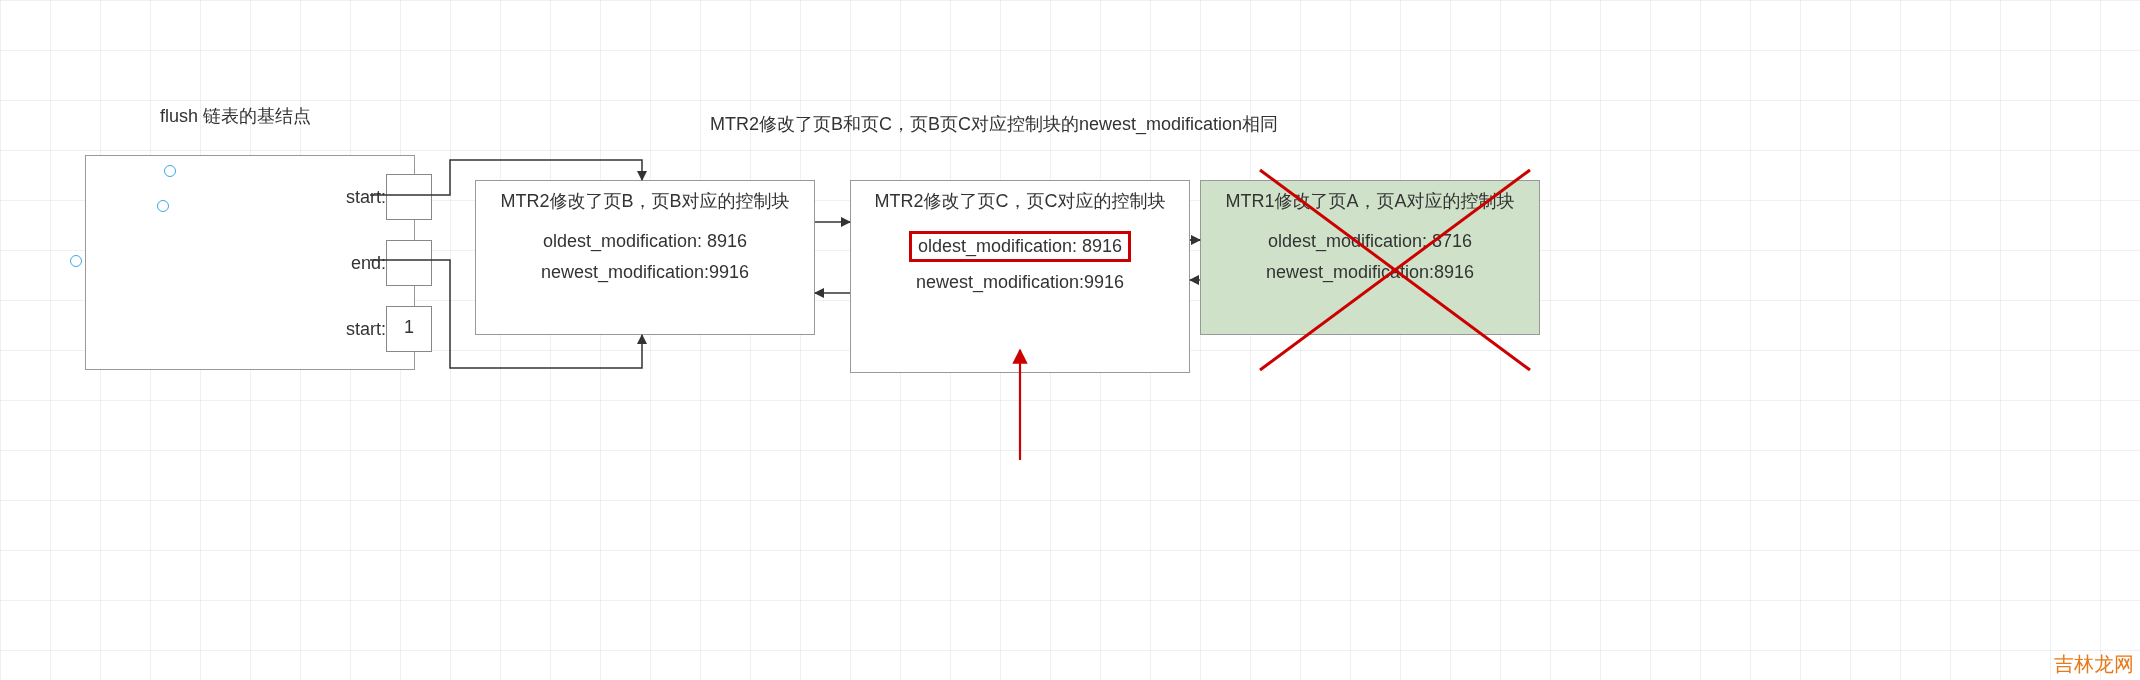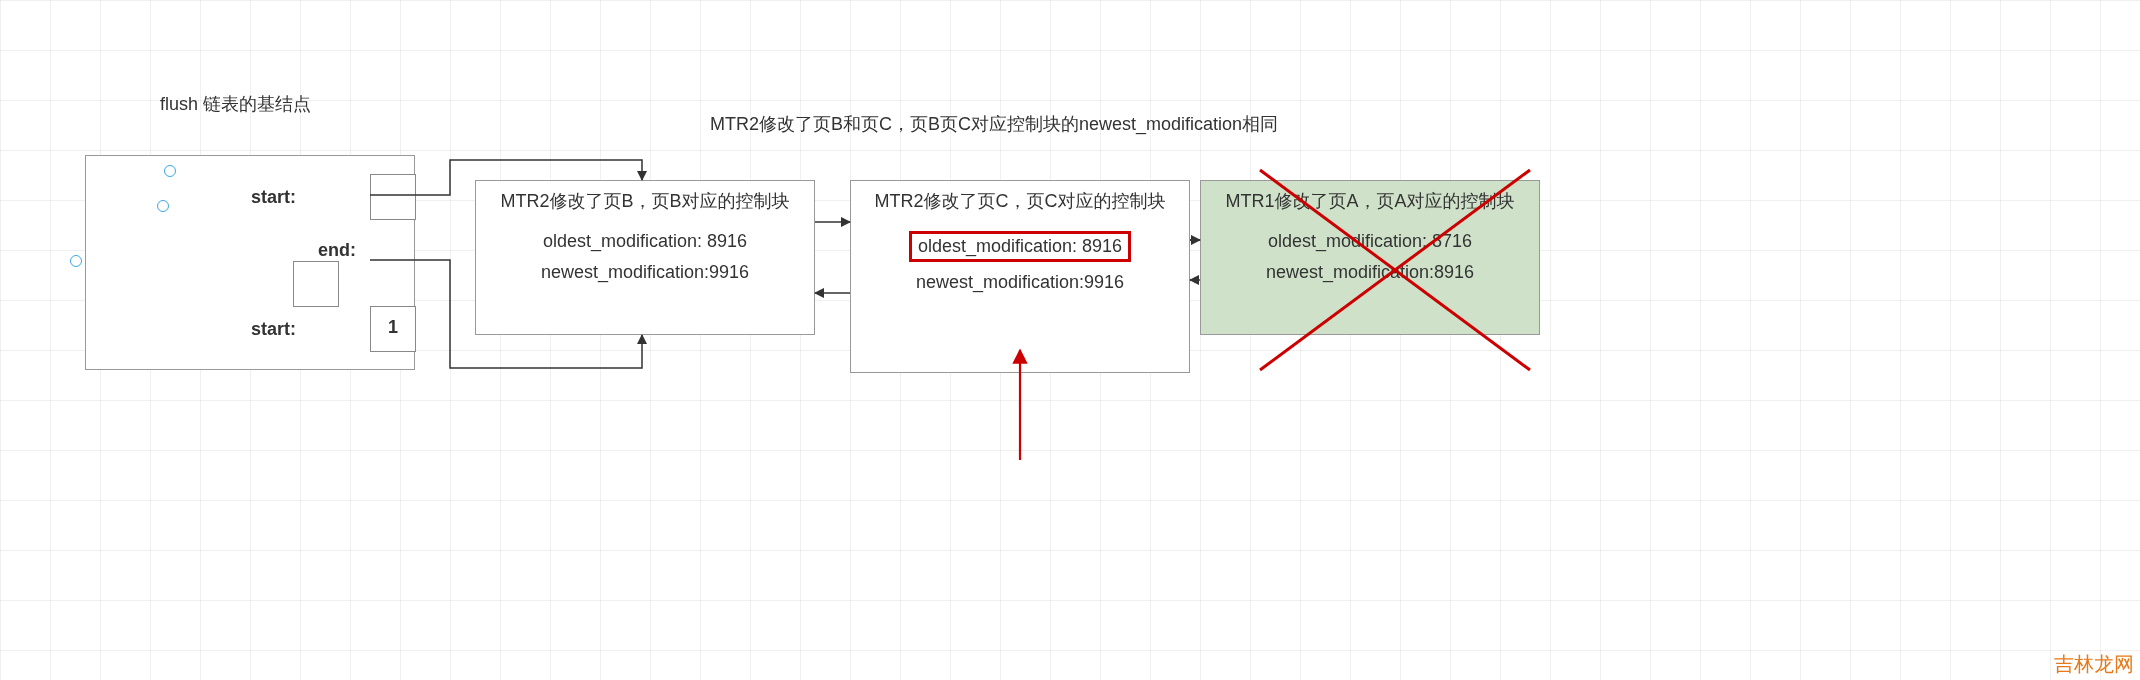--- a/index.html
+++ b/index.html
@@ -35,26 +35,25 @@
     height: 44px;
     border: 1px solid #888;
     background: #fff;
     display: inline-block;
     vertical-align: middle;
     text-align: center;
     line-height: 40px;
   }
   .row {
     position: absolute;
-    left: 130px;
+    left: 146px;
     width: 200px;
     display: flex;
     align-items: center;
-    justify-content: space-between;
-    font-weight: bold;
+    justify-content: flex-end;
   }
   .row span:first-child { min-width: 80px; text-align: right; }
   .block-text { text-align: center; }
   .block-text .title { margin-bottom: 18px; }
   .block-text .line { margin: 10px 0; }
   .highlight {
     display: inline-block;
     border: 3px solid #c00;
     padding: 2px 6px;
   }
@@ -82,29 +81,29 @@
     color: #e67a1a;
     font-size: 20px;
     font-weight: 500;
   }
 </style>
 </head>
 <body>
 
 <div class="grid-bg"></div>
 
-<div class="label" style="left:160px; top:92px;">flush 链表的基结点</div>
+<div class="label" style="left:160px; top:104px;">flush 链表的基结点</div>
 <div class="label" style="left:710px; top:112px;">MTR2修改了页B和页C，页B页C对应控制块的newest_modification相同</div>
 
 <div class="box" style="left:85px; top:155px; width:330px; height:215px;">
   <div class="row" style="top:18px;">
     <span>start:</span>
     <span class="small-box"></span>
   </div>
-  <div class="row" style="top:84px;flex-direction:column;">
+  <div class="row" style="top:84px;">
     <span>end:</span>
     <span class="small-box"></span>
   </div>
   <div class="row" style="top:150px;">
     <span>start:</span>
     <span class="small-box">1</span>
   </div>
 </div>
 
 <div class="anchor-circle" style="left:70px; top:255px;"></div>

